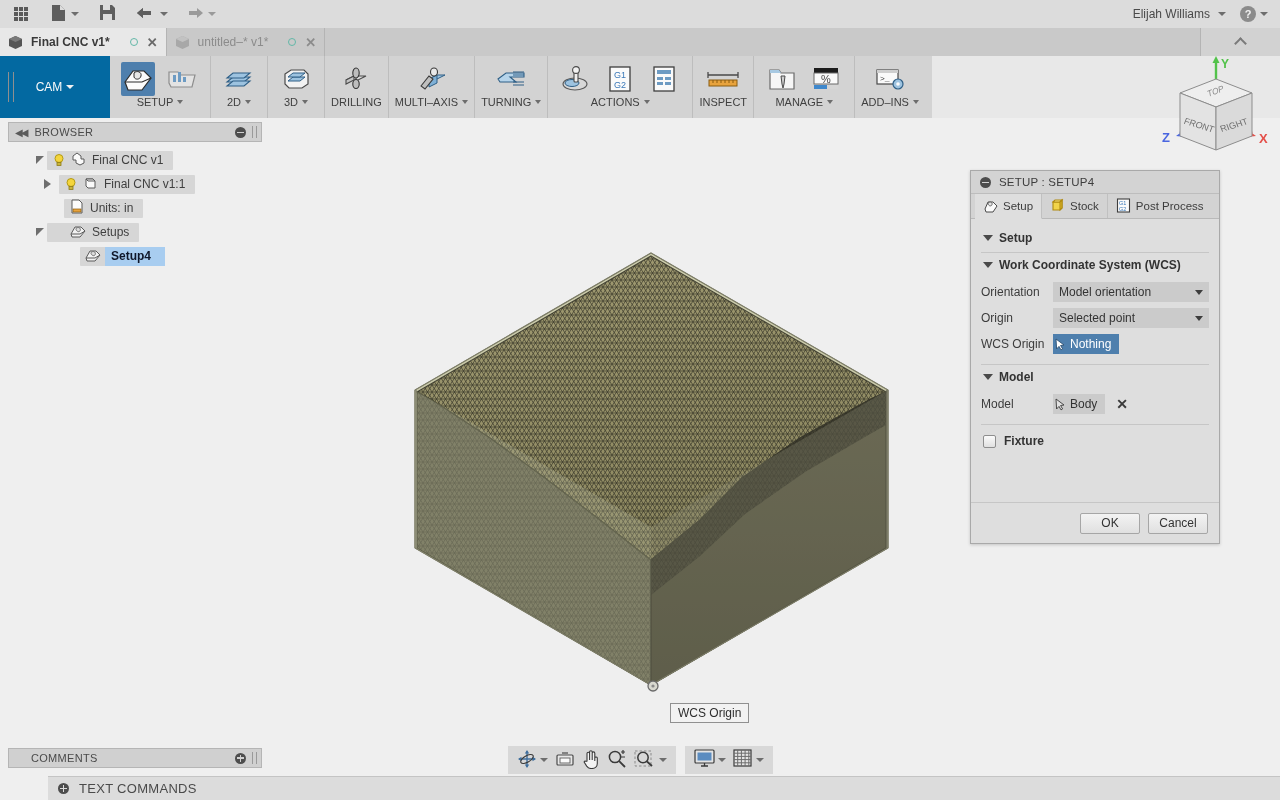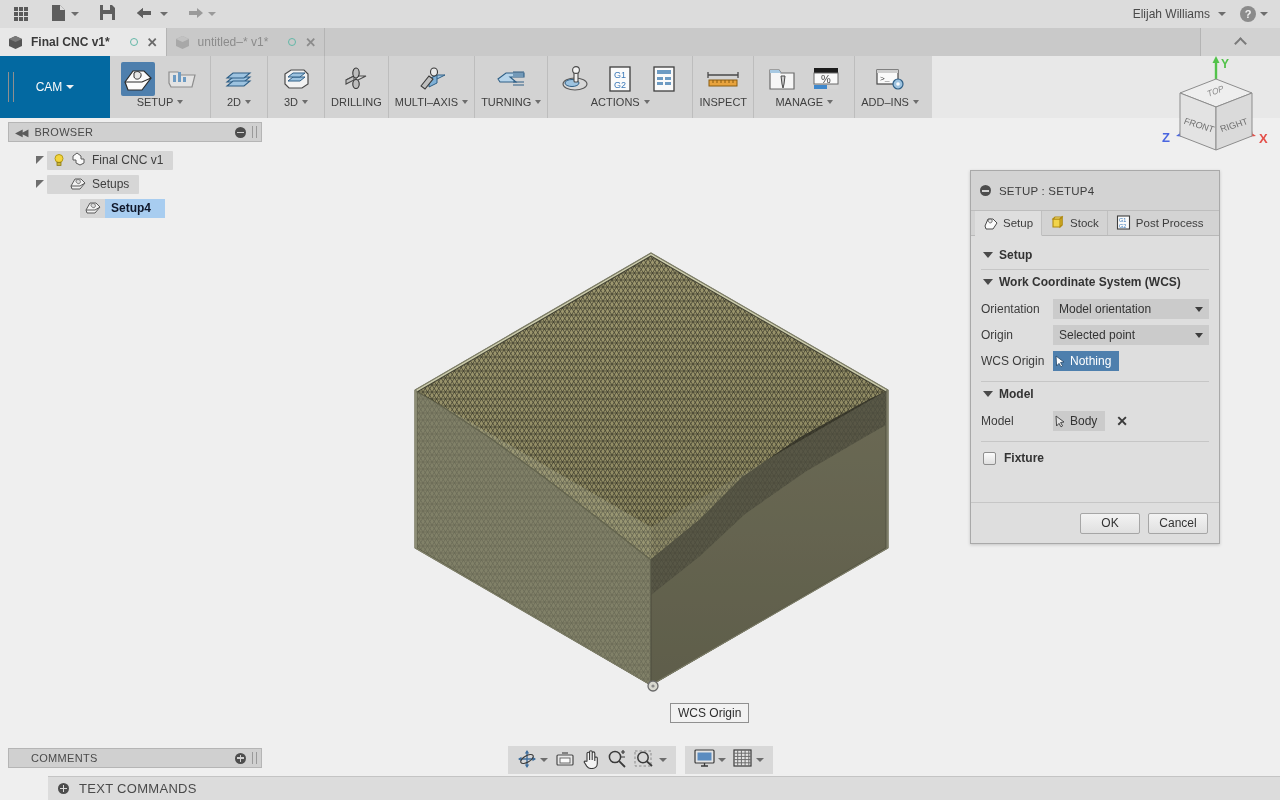--- a/index.html
+++ b/index.html
@@ -134,21 +134,21 @@
 
   
   #viewcube { position: absolute; left: 1152px; top: 52px; width: 128px; height: 120px; }
 
   
   #setup-dialog {
     position: absolute; left: 970px; top: 170px; width: 250px; height: 374px;
     background: #dedede; border: 1px solid #a9a9a9;
     box-shadow: 0 1px 3px rgba(0,0,0,.18);
   }
-  #dlg-title { height: 40px; background: #d3d3d3; border-bottom: 1px solid #bdbdbd;
+  #dlg-title { height: 23px; background: #d3d3d3; border-bottom: 1px solid #bdbdbd;
      display: flex; align-items: center; font-size: 11.5px; color: #3d3d3d;
      letter-spacing: .2px; }
   #dlg-title .minus-circle { margin-left: 9px; margin-right: 8px; background:#4d4d4d;}
   #dlg-title .minus-circle::after { background: #d3d3d3; }
   #dlg-tabs { display: flex; height: 25px; background: #d3d3d3;
      border-bottom: 1px solid #b9b9b9; padding-left: 4px; }
   .dtabitem { display: flex; align-items: center; gap: 5px; padding: 0 8px;
      font-size: 11.5px; color: #3d3d3d; border-right: 1px solid #c0c0c0; }
   .dtabitem.sel { background: #dedede; border-bottom: 1px solid #dedede;
      margin-bottom: -1px; }
@@ -653,21 +653,50 @@
       </span>
       <span style="margin-left:5px">
         <svg width="15" height="15" viewBox="0 0 15 15">
             <path d="M2 5l4-3 4 3v3h3v4l-4 2-4-2V9H2z" fill="#fafafa" stroke="#5a5a5a" stroke-width="1"></path>
           </svg>
       </span>
       <span class="tlabel">Final CNC v1</span>
     </span>
   </div>
 
-
+  <div class="trow" style="padding-left:36px">
+    <span class="tri-closed" style="margin-right:8px"></span>
+    <span class="hit" style="padding-left:5px">
+      <span class="bulb">
+        <svg width="14" height="14" viewBox="0 0 14 14">
+            <circle cx="7" cy="5.5" r="4" fill="#f4d53c" stroke="#b39a16" stroke-width="1"></circle>
+            <rect x="5" y="9.5" width="4" height="3" fill="#c9b43c" stroke="#8d7a14" stroke-width=".8"></rect>
+          </svg>
+      </span>
+      <span style="margin-left:5px">
+        <svg width="15" height="15" viewBox="0 0 15 15">
+            <path d="M3 4h7l2 2v7H5l-2-2z" fill="#fafafa" stroke="#5a5a5a" stroke-width="1"></path>
+            <path d="M3 4h7l2 2H5z" fill="#ececec" stroke="#5a5a5a" stroke-width="1"></path>
+          </svg>
+      </span>
+      <span class="tlabel">Final CNC v1:1</span>
+    </span>
+  </div>
+
+  <div class="trow" style="padding-left:56px">
+    <span class="hit" style="padding-left:5px">
+      <span>
+        <svg width="15" height="15" viewBox="0 0 15 15">
+            <path d="M3 1h7l3 3v10H3z" fill="#fcfcfc" stroke="#5a5a5a" stroke-width="1"></path>
+            <rect x="4" y="10" width="8" height="3" fill="#e8a33d" stroke="#8a5c10" stroke-width=".7"></rect>
+          </svg>
+      </span>
+      <span class="tlabel">Units: in</span>
+    </span>
+  </div>
 
   <div class="trow" style="padding-left:28px">
     <span class="tri-open"></span>
     <span class="hit" style="padding-left:23px">
       <span>
         <svg width="16" height="14" viewBox="0 0 16 14">
             <path d="M1 10l4-7h6l4 4-5 6H2z" fill="#f2f2f2" stroke="#5a5a5a" stroke-width="1"></path>
             <path d="M6 4.5c2-2 5-.6 4.3 1.8S6.5 7.5 6 5.5z" fill="#ddd" stroke="#5a5a5a" stroke-width=".8"></path>
             <path d="M1 10h9l5-3" fill="none" stroke="#5a5a5a" stroke-width="1"></path>
           </svg>

